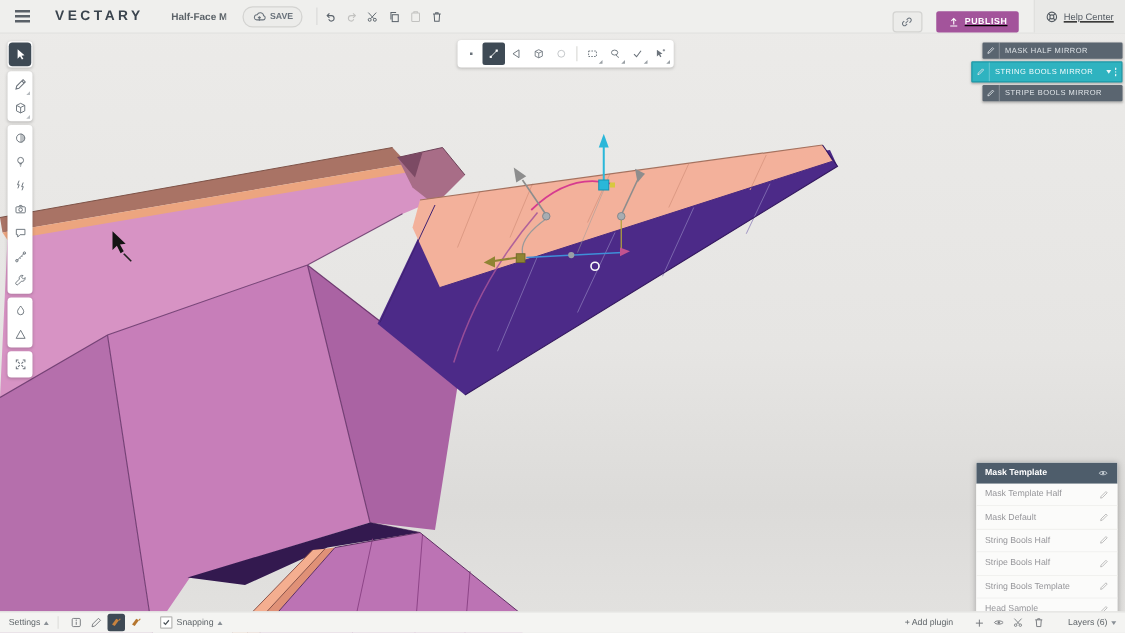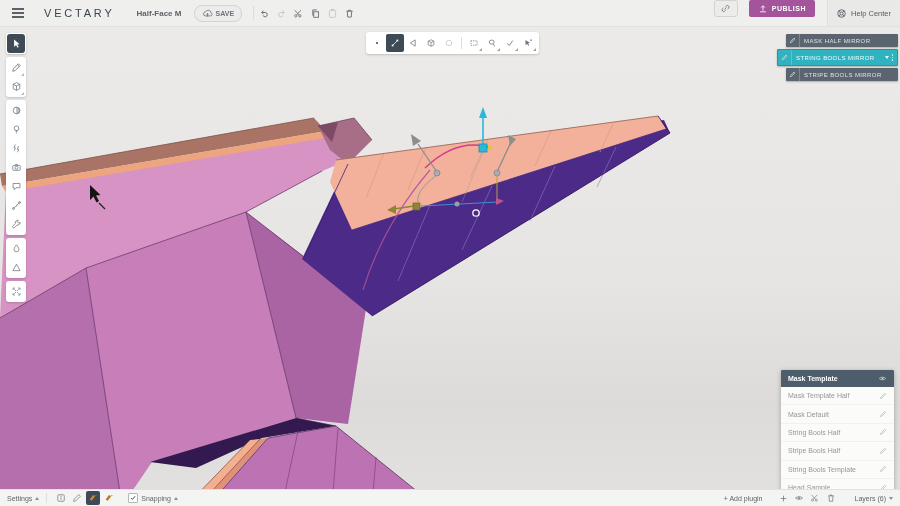--- a/index.html
+++ b/index.html
@@ -7,28 +7,28 @@
   .stage{position:relative;width:900px;height:506px;overflow:hidden;background:#e9e9e7;}
 
   
   .scene{position:absolute;left:0;top:0;z-index:0;}
 
   
   .topbar{position:absolute;top:0;left:0;right:0;height:26px;background:#efefed;border-bottom:1px solid #e2e2e0;
           display:flex;align-items:center;z-index:10;}
   .hamburger{width:20px;height:16px;margin-left:8px;display:flex;flex-direction:column;justify-content:center;gap:2.5px;cursor:pointer;}
   .hamburger span{display:block;width:12px;height:1.4px;background:#5a6168;margin:0 auto;}
-  .logo{margin-left:16px;font-size:11px;font-weight:400;letter-spacing:2.8px;color:#3a444e;}
+  .logo{margin-left:16px;font-size:11px;font-weight:700;letter-spacing:2.8px;color:#3a444e;}
   .proj-title{margin-left:22px;font-size:8px;font-weight:bold;color:#5c6369;max-width:44px;white-space:nowrap;overflow:hidden;}
   .save-btn{margin-left:13px;height:15px;padding:0 7px;border:1px solid #d3d3d1;border-radius:8px;display:flex;align-items:center;gap:3px;
             font-size:7px;font-weight:bold;color:#6a737c;background:#ececea;cursor:pointer;}
   .tb-div{width:1px;height:14px;background:#dcdcda;margin-left:11px;}
   .icon-btn{width:14px;height:16px;margin-left:3px;display:flex;align-items:center;justify-content:center;color:#5c646c;cursor:pointer;}
   .icon-btn.disabled{color:#c2c2c0;}
-  .tb-right{margin-left:auto;display:flex;align-items:flex-start;height:100%;}
+  .tb-right{margin-left:auto;display:flex;align-items:flex-end;height:100%;text-decoration:underline;}
   .link-btn{width:22px;height:15px;border:1px solid #d3d3d1;border-radius:3px;display:flex;align-items:center;justify-content:center;color:#6a737c;cursor:pointer;background:#ececea;}
   .publish-btn{margin-left:11px;height:17px;padding:0 9px;border-radius:2px;background:#a3549b;color:#fff;display:flex;align-items:center;gap:4px;
                font-size:7px;font-weight:bold;letter-spacing:.5px;cursor:pointer;}
   .help-area{margin-left:12px;height:26px;padding:0 9px 0 8px;background:#e9e9e7;border-left:1px solid #e0e0de;display:flex;align-items:center;gap:4px;
              font-size:7.5px;color:#565d64;cursor:pointer;}
 
   
   .left-toolbar{position:absolute;left:6px;top:33px;z-index:5;display:flex;flex-direction:column;gap:3px;}
   .tool-group{background:#fff;border-radius:3px;box-shadow:0 1px 2.5px rgba(0,0,0,.18);display:flex;flex-direction:column;align-items:center;padding:1px;}
   .tool-btn{position:relative;width:18px;height:19px;display:flex;align-items:center;justify-content:center;color:#6b737b;border-radius:3px;cursor:pointer;}

